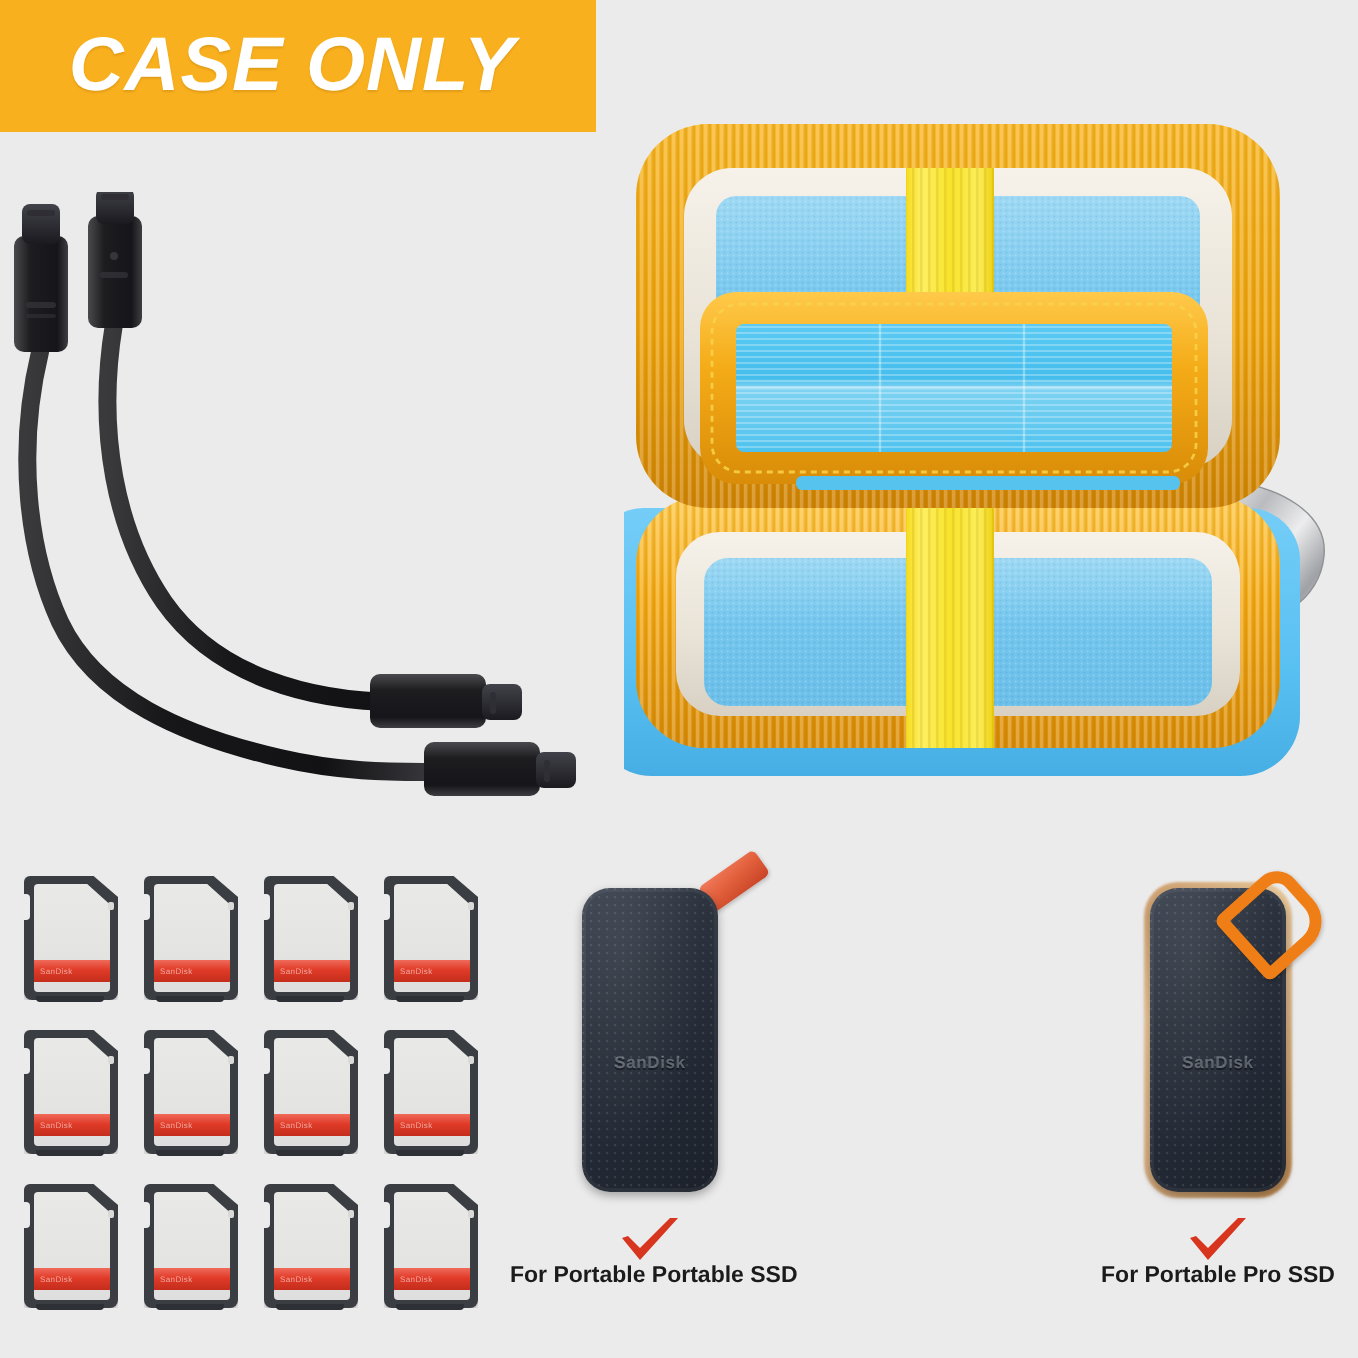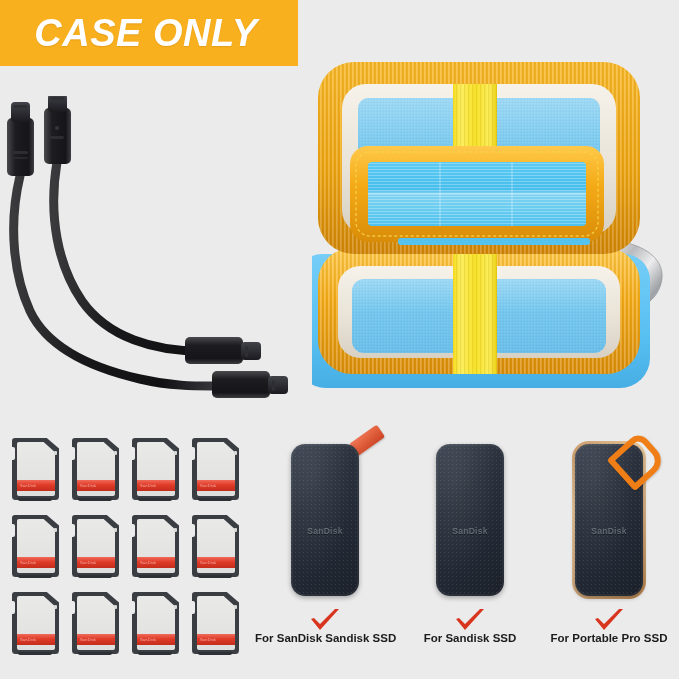--- a/index.html
+++ b/index.html
@@ -532,37 +532,23 @@
       <div class="tab-a"></div>
       <div class="ssd-body">
         <div class="ssd-logo">SanDisk</div>
       </div>
     </div>
     <div class="check-mark">
       <svg width="34" height="26" viewBox="0 0 34 26">
         <path d="M3 11 L12 22 L31 1 L27 1 L12 16 L6 10 Z" fill="#d8351f"></path>
       </svg>
     </div>
-    <div class="ssd-caption">For SanDisk Sandisk SSD</div>
+    <div class="ssd-caption">For Portable Portable SSD</div>
   </div>
 
-  <div class="ssd-col" style="left:400px;">
-    <div class="ssd-stage">
-      <div class="ssd-body">
-        <div class="loop-b"></div>
-        <div class="ssd-logo">SanDisk</div>
-      </div>
-    </div>
-    <div class="check-mark">
-      <svg width="34" height="26" viewBox="0 0 34 26">
-        <path d="M3 11 L12 22 L31 1 L27 1 L12 16 L6 10 Z" fill="#d8351f"></path>
-      </svg>
-    </div>
-    <div class="ssd-caption">For Sandisk SSD</div>
-  </div>
 
   <div class="ssd-col" style="left:539px;">
     <div class="ssd-stage">
       <div class="ssd-rim"></div>
       <div class="ssd-body">
         <div class="ssd-logo">SanDisk</div>
       </div>
       <div class="loop-c"></div>
     </div>
     <div class="check-mark">

